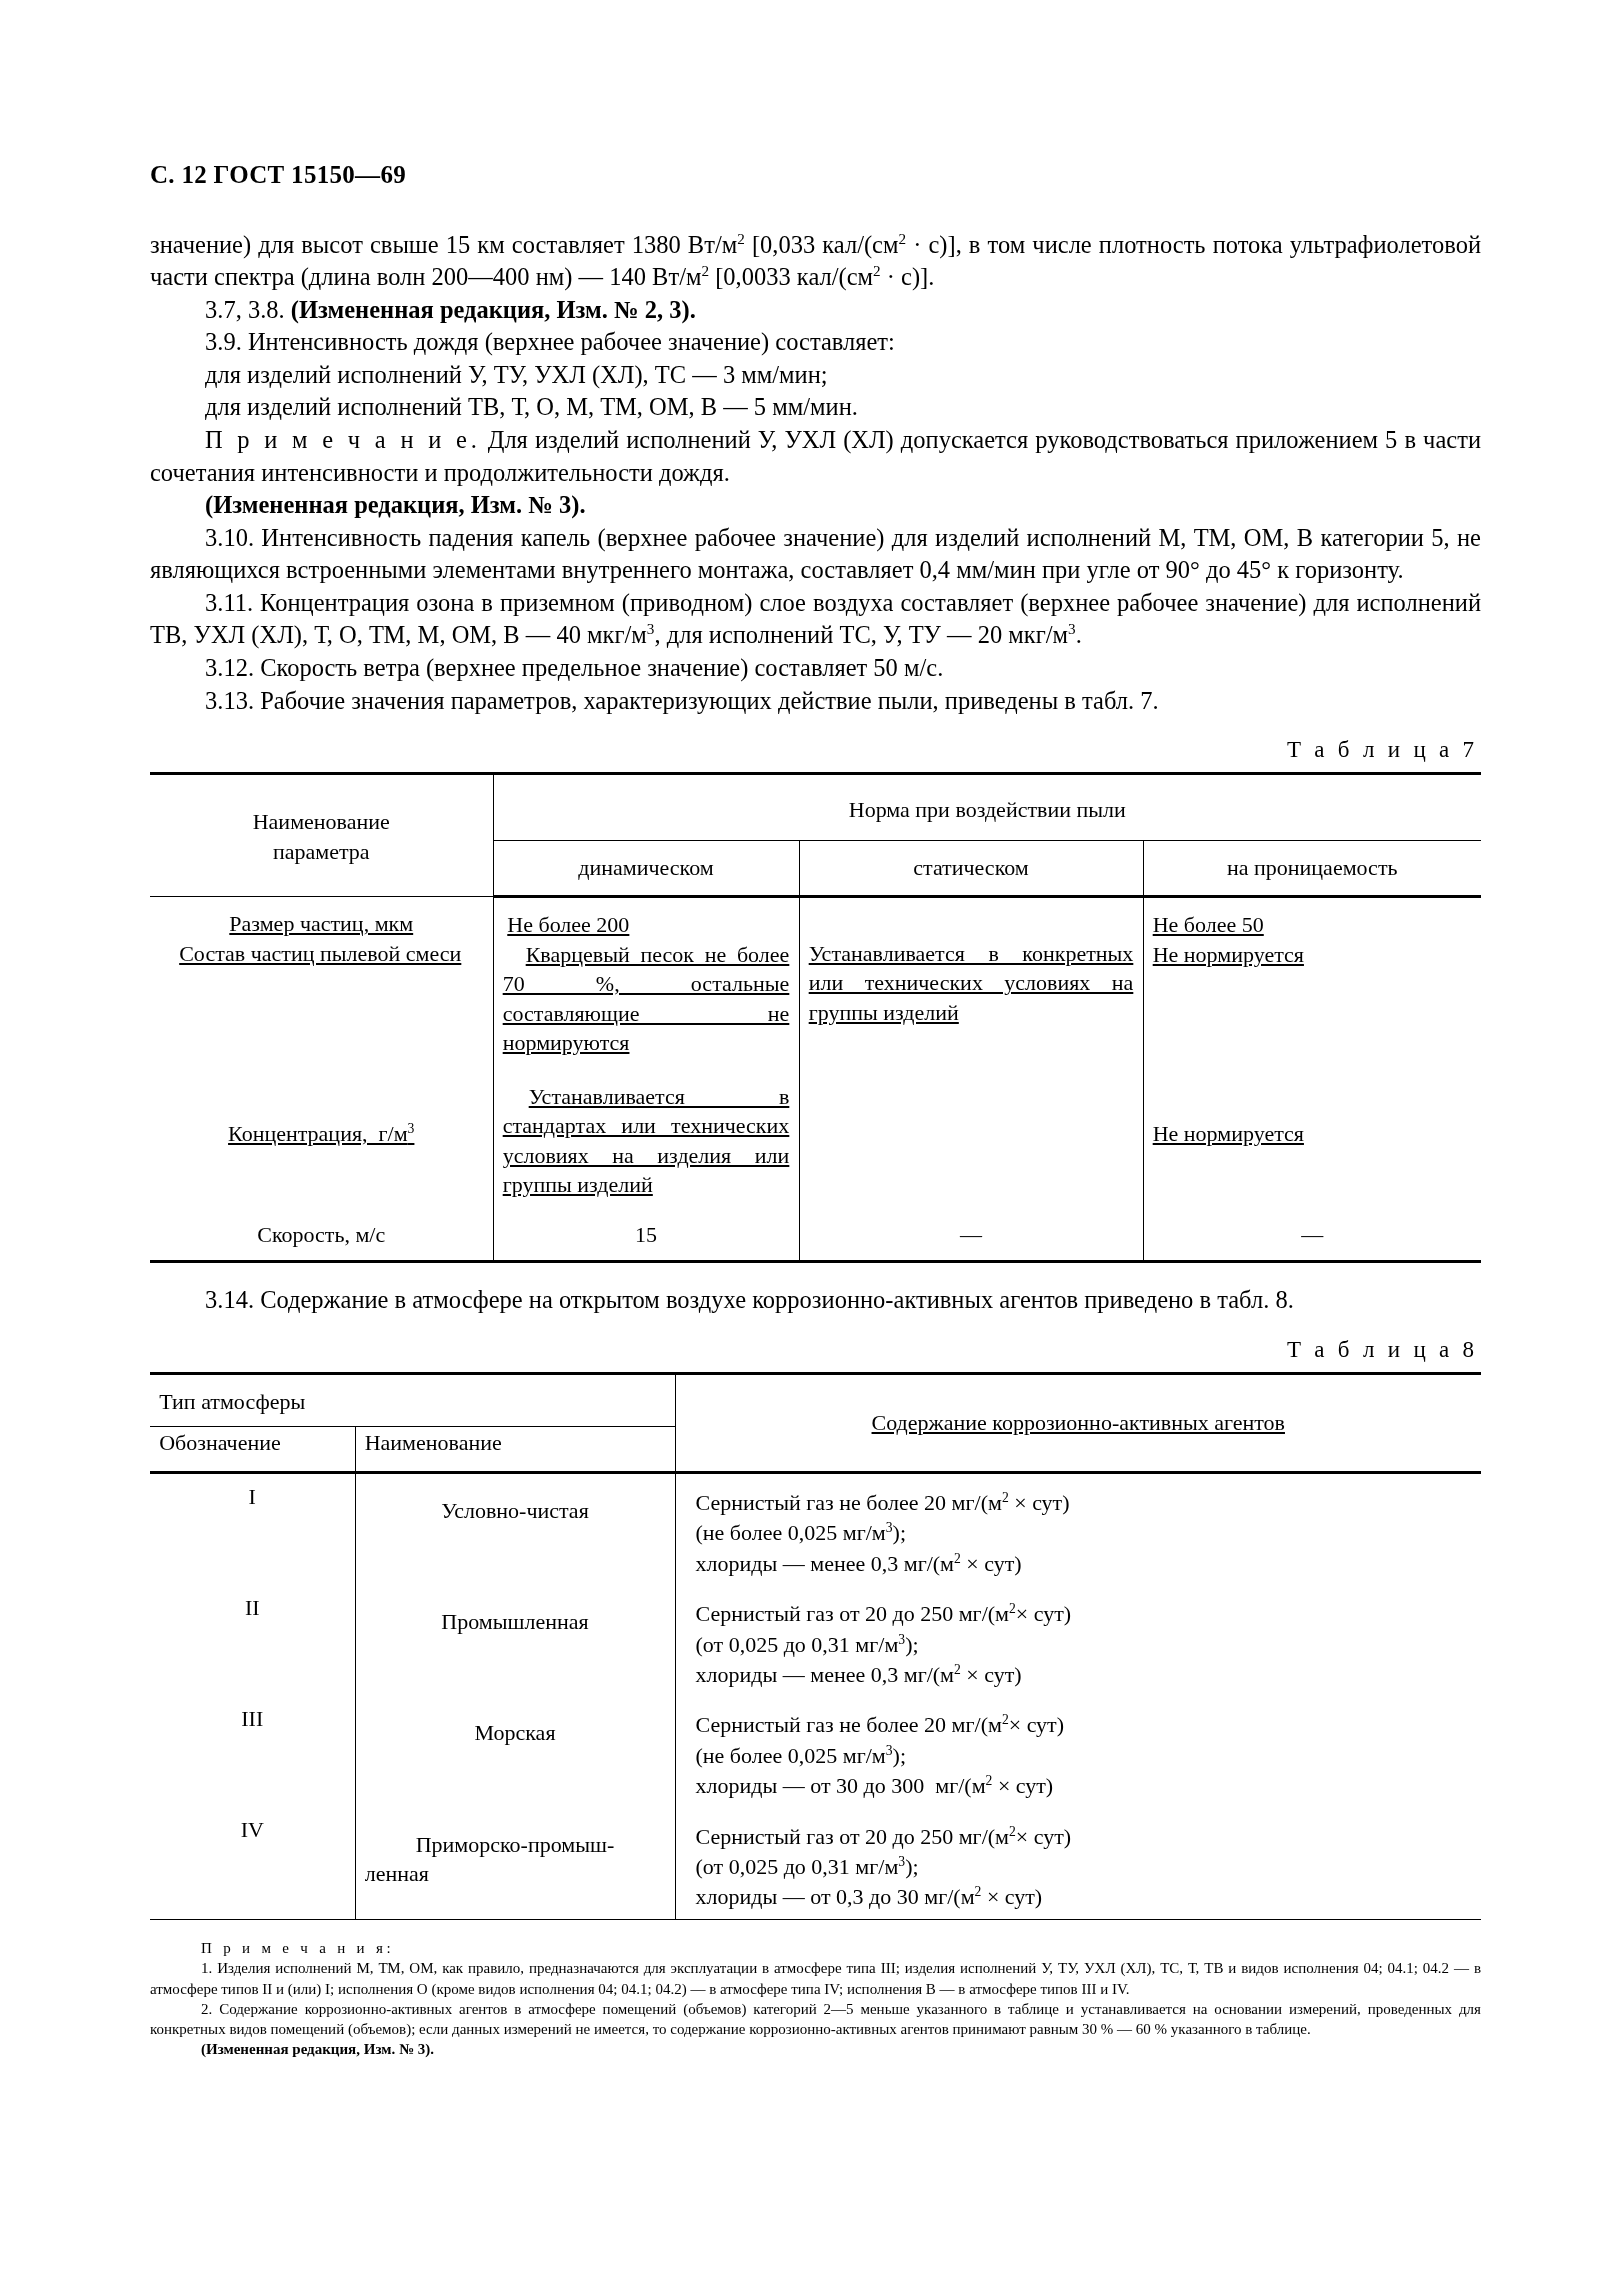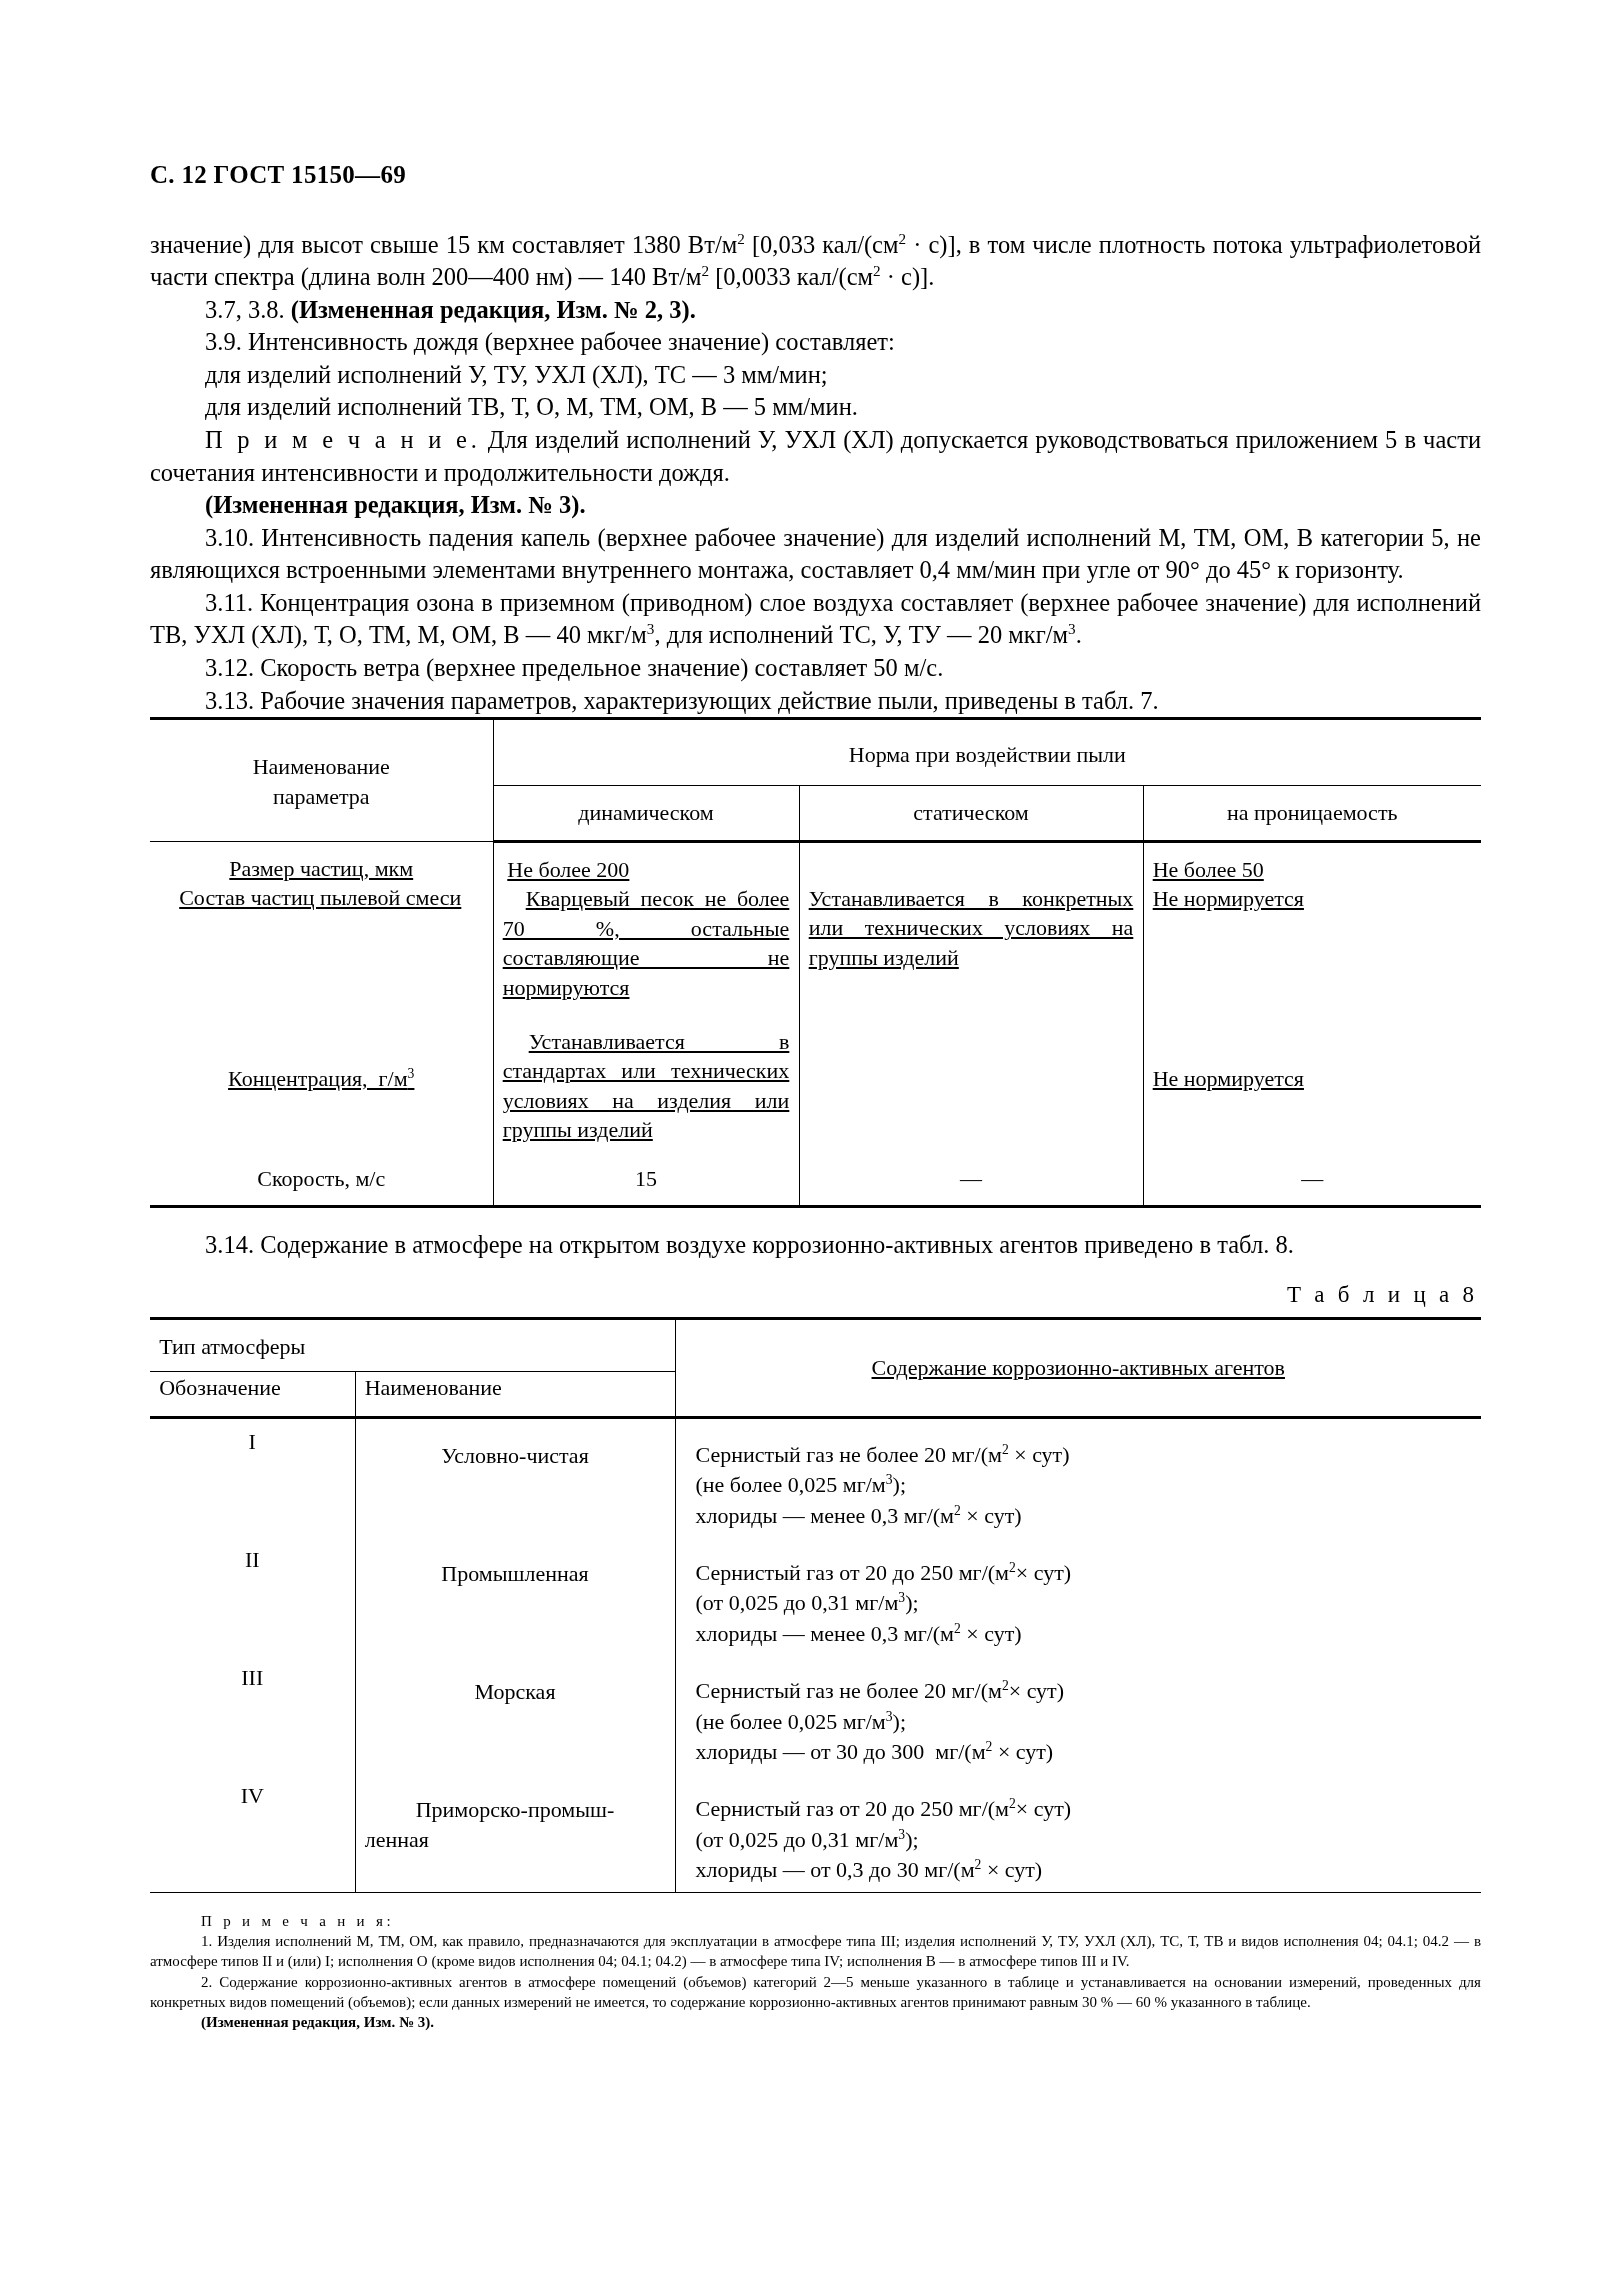--- a/index.html
+++ b/index.html
@@ -141,21 +141,21 @@
   }
   .t8 .hdr-sub2 {
     text-align: left;
     vertical-align: middle;
     padding-top: 1px;
     padding-bottom: 13.8px;
   }
   .t8 .des { text-align: center; padding-top: 7.7px; }
   .t8 .nm  { text-align: center; padding-top: 22px; line-height: 1.34; }
   .t8 .nm.wrap2 { text-align: center; }
-  .t8 .ag  { text-align: left; padding-top: 21px; padding-left: 20px; line-height: 1.38; margin-top: 37px; }
+  .t8 .ag  { text-align: left; padding-top: 14px; padding-left: 20px; line-height: 1.38; margin-top: 37px; }
 
   
   .notes {
     margin-top: 18.4px;
     font-size: 15px;
     line-height: 1.35;
     text-align: justify;
     text-justify: inter-word;
     font-family: Liberation Serif, serif;
   }
@@ -189,20 +189,21 @@
 
       <p class="para indent">3.10. Интенсивность падения капель (верхнее рабочее значение)  для изделий исполнений М, ТМ, ОМ, В категории 5, не являющихся   встроенными   элементами   внутреннего   монтажа, составляет 0,4 мм/мин при угле от 90° до 45° к горизонту.</p>
 
       <p class="para indent">3.11. Концентрация озона в приземном (приводном) слое воздуха составляет (верхнее рабочее значение) для исполнений ТВ, УХЛ (ХЛ), Т, О, ТМ, М, ОМ, В — 40 мкг/м<sup>3</sup>, для исполнений ТС, У, ТУ — 20 мкг/м<sup>3</sup>.</p>
 
       <p class="para indent">3.12. Скорость ветра (верхнее предельное значение) составляет 50 м/с.</p>
 
       <p class="para indent">3.13. Рабочие значения параметров, характеризующих действие пыли, приведены в табл. 7.</p>
     </div>
 
+    <div class="tbl-caption">Т а б л и ц а  7</div>
 
     <table class="doc-table t7">
       <colgroup>
         <col class="c1">
           <col class="c2">
           <col class="c3">
           <col class="c4">
       </colgroup>
       <tbody>
         <tr>

